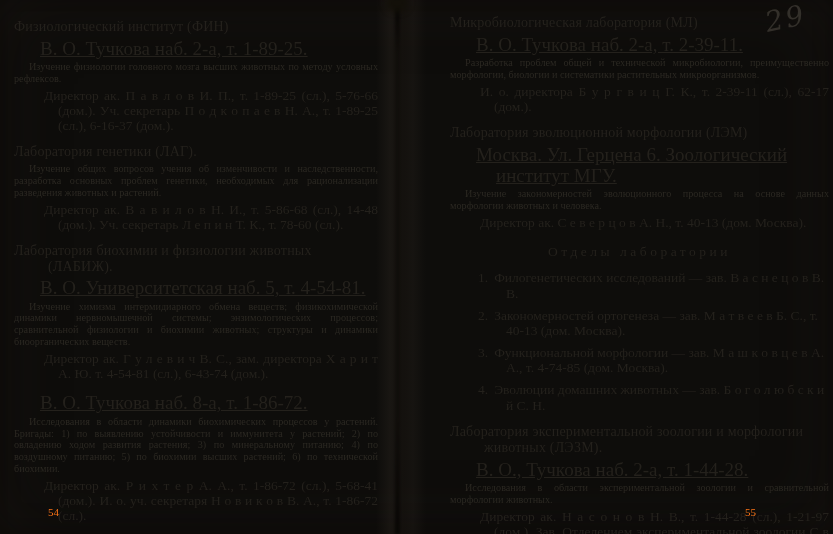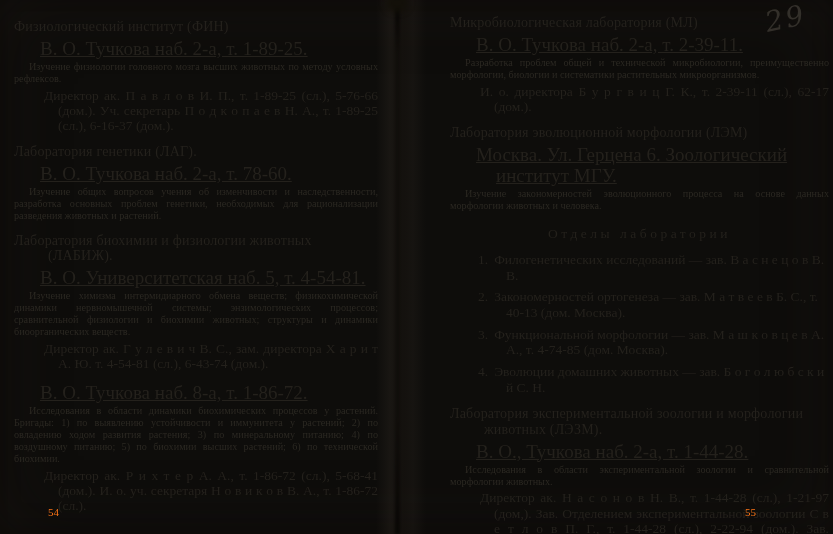--- a/index.html
+++ b/index.html
@@ -70,22 +70,22 @@
 
     <div class="section">
       <h2 class="title">Физиологический институт (ФИН)</h2>
       <p class="addr">В. О. Тучкова наб. 2-а, т. 1-89-25.</p>
       <p class="desc">Изучение физиологии головного мозга высших животных по методу условных рефлексов.</p>
       <p class="staff">Директор ак. П а в л о в И. П., т. 1-89-25 (сл.), 5-76-66 (дом.). Уч. секретарь П о д к о п а е в Н. А., т. 1-89-25 (сл.), 6-16-37 (дом.).</p>
     </div>
 
     <div class="section">
       <h2 class="title">Лаборатория генетики (ЛАГ).</h2>
-      <p class="addr">В. О. Тучкова наб. 2-а, т. 78-60.</p>
       <p class="desc">Изучение общих вопросов учения об изменчивости и наследственности, разработка основных проблем генетики, необходимых для рационализации разведения животных и растений.</p>
+      <p class="staff">Директор ак. В а в и л о в Н. И., т. 5-86-68 (сл.), 14-48 (дом.). Уч. секретарь Л е п и н Т. К., т. 78-60 (сл.).</p>
     </div>
 
     <div class="section">
       <h2 class="title">Лаборатория биохимии и физиологии животных (ЛАБИЖ).</h2>
       <p class="addr">В. О. Университетская наб. 5, т. 4-54-81.</p>
       <p class="desc">Изучение химизма интермидиарного обмена веществ; физикохимической динамики нервномышечной системы; энзимологических процессов; сравнительной физиологии и биохимии животных; структуры и динамики биоорганических веществ.</p>
       <p class="staff">Директор ак. Г у л е в и ч В. С., зам. директора Х а р и т А. Ю. т. 4-54-81 (сл.), 6-43-74 (дом.).</p>
     </div>
 
     <div class="section">
@@ -104,20 +104,21 @@
       <h2 class="title">Микробиологическая лаборатория (МЛ)</h2>
       <p class="addr">В. О. Тучкова наб. 2-а, т. 2-39-11.</p>
       <p class="desc">Разработка проблем общей и технической микробиологии, преимущественно морфологии, биологии и систематики растительных микроорганизмов.</p>
       <p class="staff">И. о. директора Б у р г в и ц Г. К., т. 2-39-11 (сл.), 62-17 (дом.).</p>
     </div>
 
     <div class="section">
       <h2 class="title">Лаборатория эволюционной морфологии (ЛЭМ)</h2>
       <p class="addr addr-narrow">Москва. Ул. Герцена 6. Зоологический институт МГУ.</p>
       <p class="desc">Изучение закономерностей эволюционного процесса на основе данных морфологии животных и человека.</p>
+      <p class="staff">Директор ак. С е в е р ц о в А. Н., т. 40-13 (дом. Москва).</p>
 
       <h3 class="dept-title">Отделы лаборатории</h3>
       <div>
         <p class="dept-item"><span class="dept-num">1.</span><span>Филогенетических исследований — зав. В а с н е ц о в В. В.</span></p>
         <p class="dept-item"><span class="dept-num">2.</span><span>Закономерностей ортогенеза — зав. М а т в е е в Б. С., т. 40-13 (дом. Москва).</span></p>
         <p class="dept-item"><span class="dept-num">3.</span><span>Функциональной морфологии — зав. М а ш к о в ц е в А. А., т. 4-74-85 (дом. Москва).</span></p>
         <p class="dept-item"><span class="dept-num">4.</span><span>Эволюции домашних животных — зав. Б о г о л ю б с к и й С. Н.</span></p>
       </div>
     </div>
 

